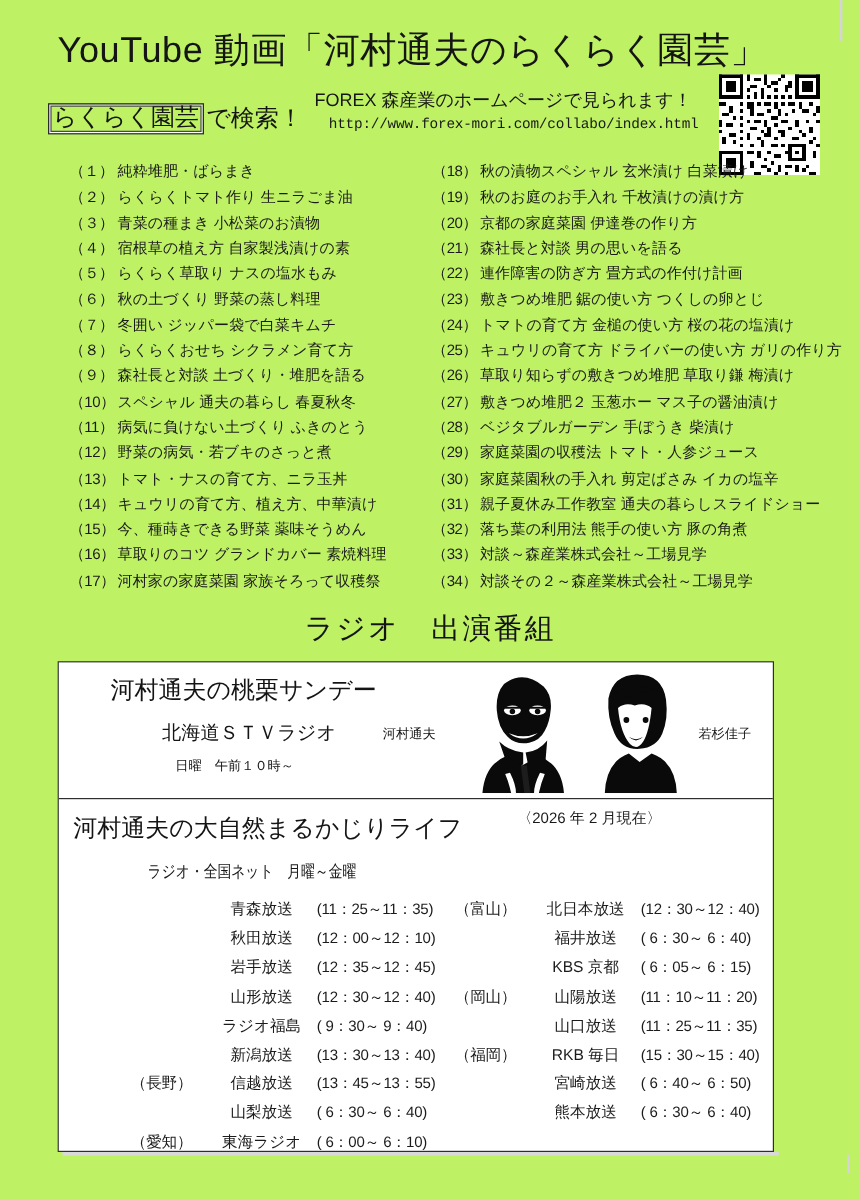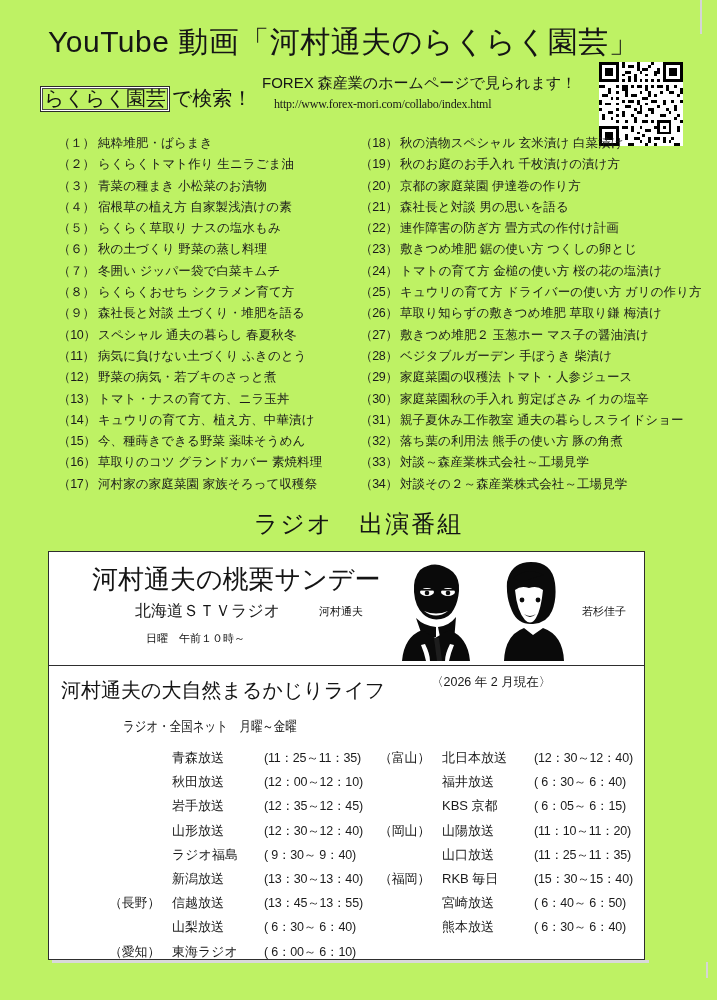--- a/index.html
+++ b/index.html
@@ -63,21 +63,21 @@
     top: 74px;
     font-size: 15px;
     white-space: nowrap;
     color: #161616;
   }
   .url-line {
     position: absolute;
     left: 274px;
     top: 97px;
     font-size: 12px;
-    font-family: Liberation Serif, serif;
+    font-family: Liberation Mono, monospace;
     letter-spacing: -0.2px;
     white-space: nowrap;
     color: #191919;
   }
 
   
   .qr {
     position: absolute;
     left: 598px;
     top: 62px;
@@ -155,21 +155,21 @@
     top: 113px;
     width: 100%;
     height: 1px;
     background: #2e2e2e;
   }
 
   .prog1-title {
     position: absolute;
     left: 43px;
     top: 10px;
-    font-size: 26px;
+    font-size: 20px;
     color: #141414;
     white-space: nowrap;
   }
   .prog1-station {
     position: absolute;
     left: 86px;
     top: 49px;
     font-size: 16px;
     color: #141414;
     white-space: nowrap;
@@ -261,21 +261,21 @@
   .spref {
     flex: 0 0 58px;
     width: 58px;
     text-align: left;
     padding-right: 5px;
     letter-spacing: -0.2px;
   }
   .sname {
     flex: 0 0 92px;
     width: 92px;
-    text-align: left;
+    text-align: center;
   }
   .stime {
     letter-spacing: -0.2px;
     font-size: 12.5px;
   }
 
   
   .scan-mark {
     position: absolute;
     background: #d5d5d5;

